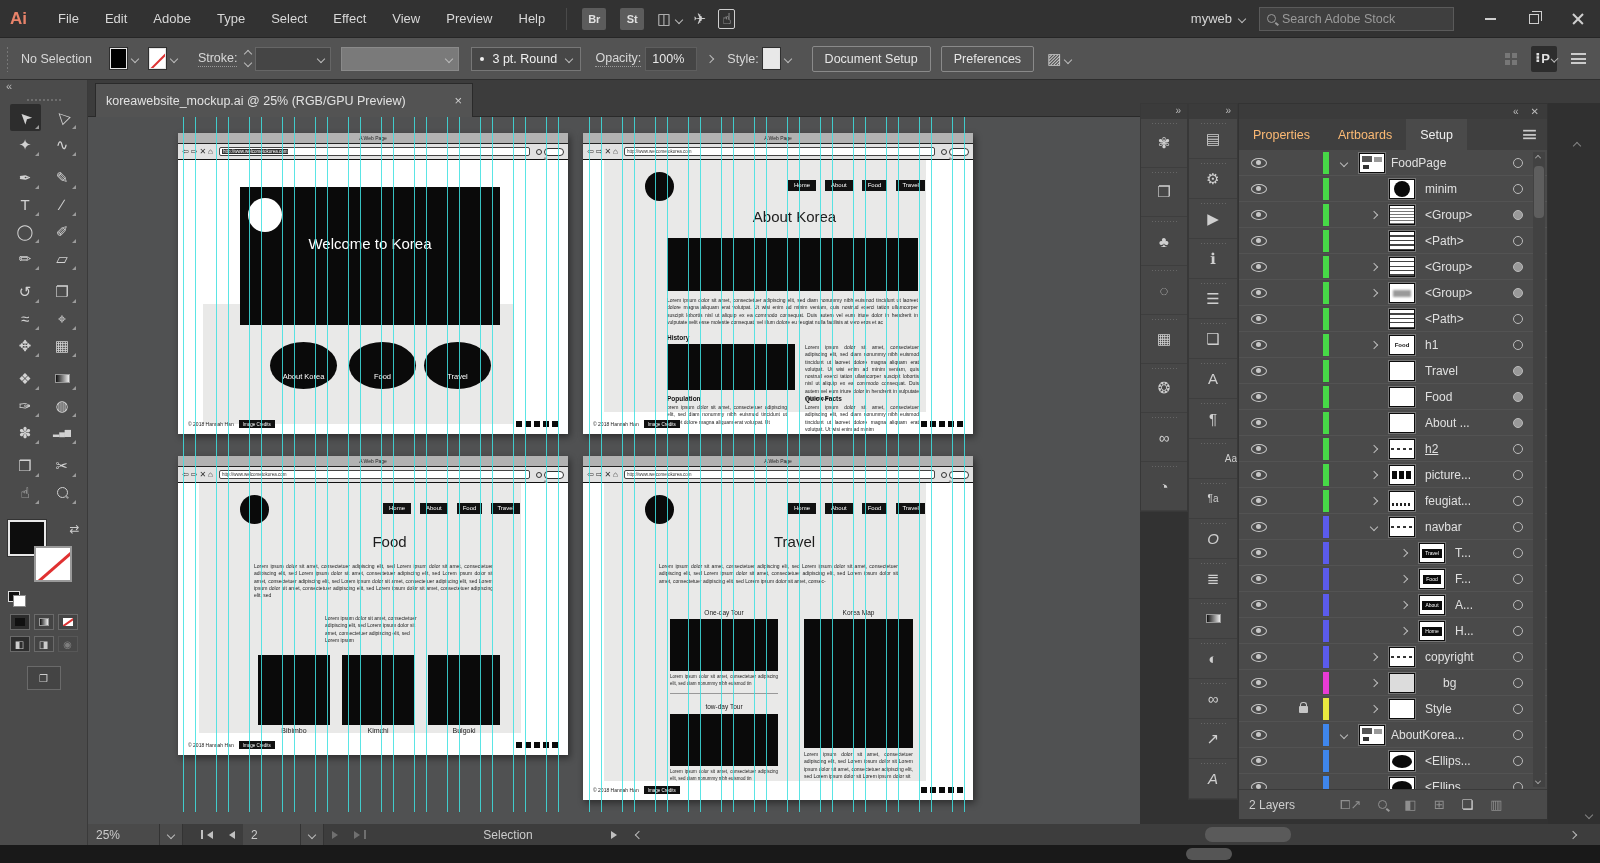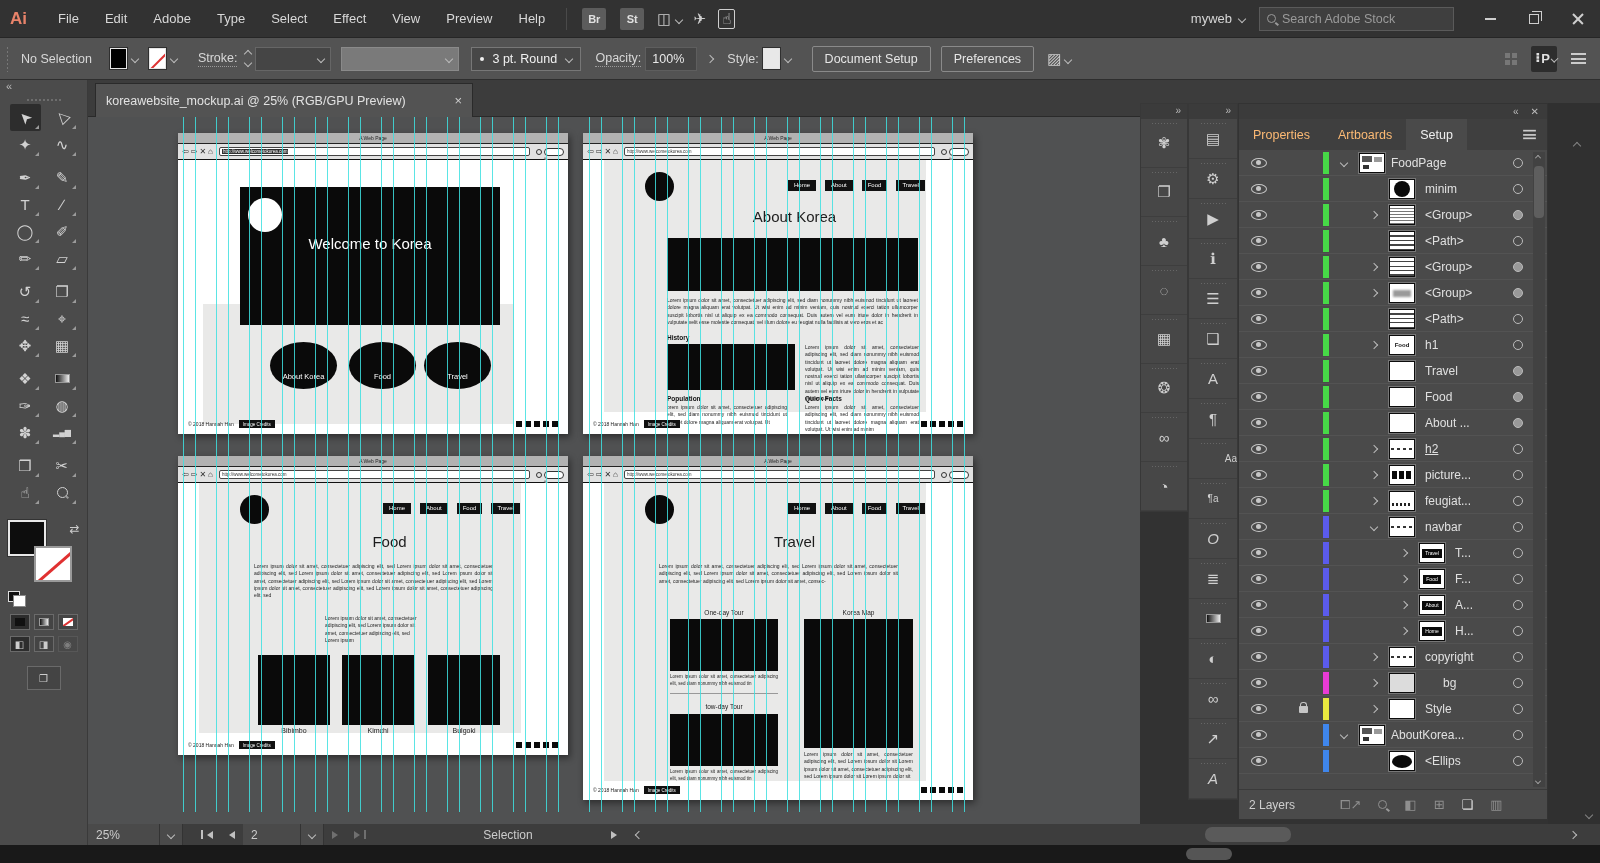--- a/index.html
+++ b/index.html
@@ -912,20 +912,29 @@
           <span class="lname" style="left: 152px;">AboutKorea...</span>
           <span class="ltarget"></span>
           <span class="lsel"></span>
         </div>
         <div class="lrow">
           <span class="eye"></span>
           <span class="cbar" style="background: rgb(63, 134, 236);"></span>
           <span class="lthumb" style="left: 150px;">
             <span style="width: 20px; height: 13px; border-radius: 50%; background: rgb(10, 10, 10);"></span>
           </span>
+          <span class="lname" style="left: 186px;">&lt;Ellips...</span>
+          <span class="ltarget"></span>
+        </div>
+        <div class="lrow">
+          <span class="eye"></span>
+          <span class="cbar" style="background: rgb(63, 134, 236);"></span>
+          <span class="lthumb" style="left: 150px;">
+            <span style="width: 20px; height: 13px; border-radius: 50%; background: rgb(10, 10, 10);"></span>
+          </span>
           <span class="lname" style="left: 186px;">&lt;Ellips</span>
           <span class="ltarget"></span>
         </div>
       </div>
     <div class="lp-scroll">
       <span class="chev u" style="position:absolute;left:2px;top:3px;transform:rotate(-135deg) scale(.7);"></span>
       <div class="lp-thumbbar"></div>
       <span class="chev" style="position:absolute;left:2px;bottom:3px;transform:rotate(45deg) scale(.7);"></span>
     </div>
     <div class="lp-foot">

